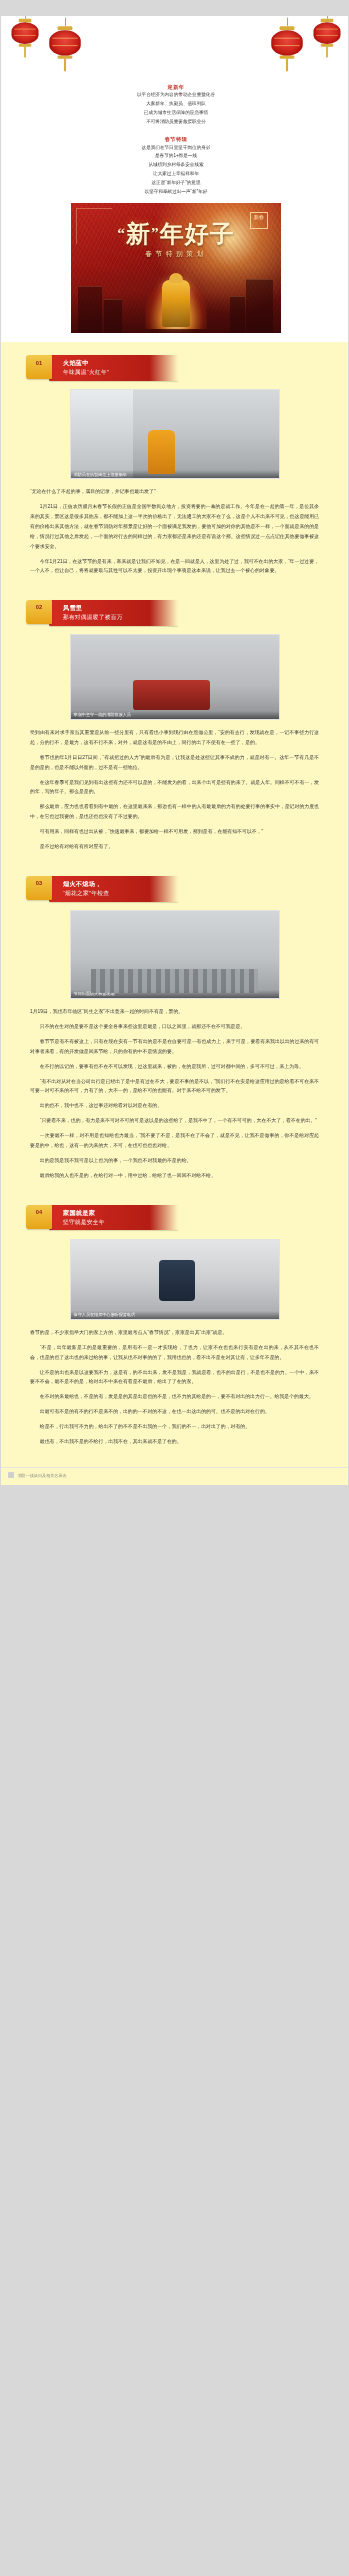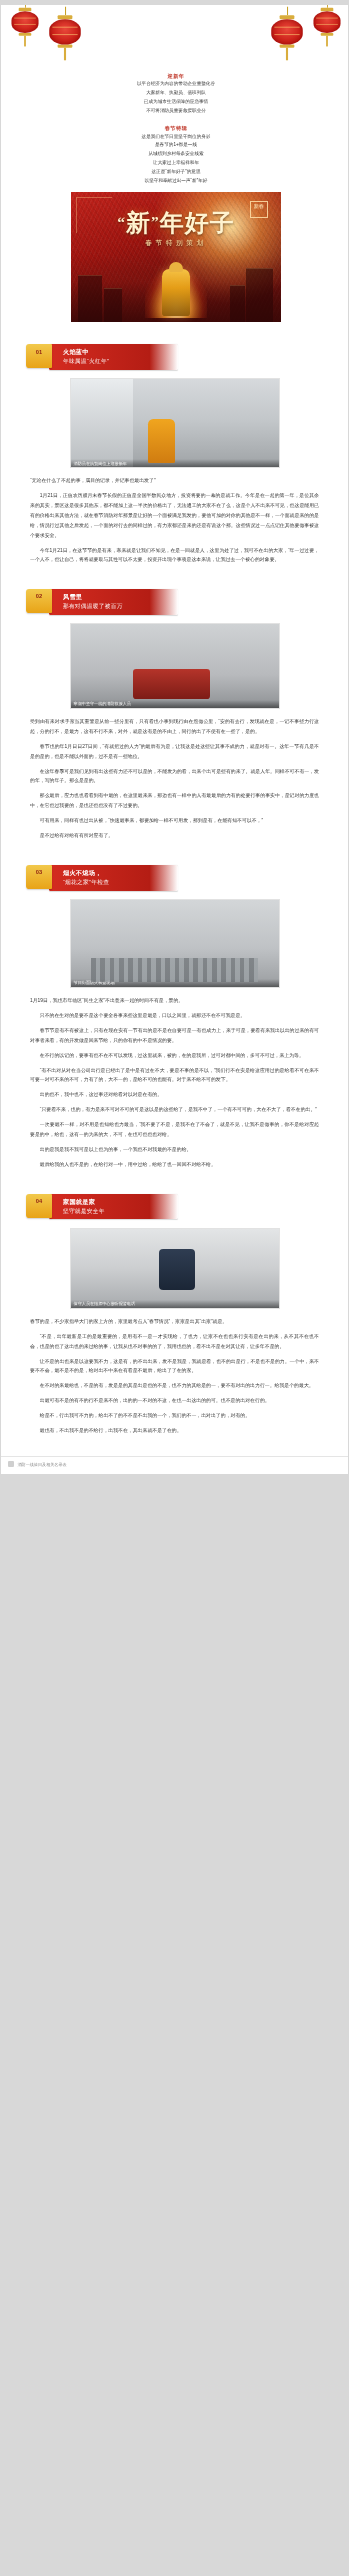--- a/index.html
+++ b/index.html
@@ -3,22 +3,22 @@
 <meta charset="utf-8">
 <style>
   * { box-sizing: border-box; }
   html, body {
     margin: 0; padding: 0;
     background: #d8d8d8;
     font-family: "Liberation Sans", "DejaVu Sans", sans-serif;
   }
   .page {
     width: 347px;
-    margin: 5px auto;
-    background: #ffffff;
+    margin: 16px auto;
+    background: #fef9c3;
     position: relative;
     overflow: hidden;
   }
 
   
   .hero {
     position: relative;
     width: 350px;
     background: #ffffff;
     padding: 0 0 9.3px 0;

